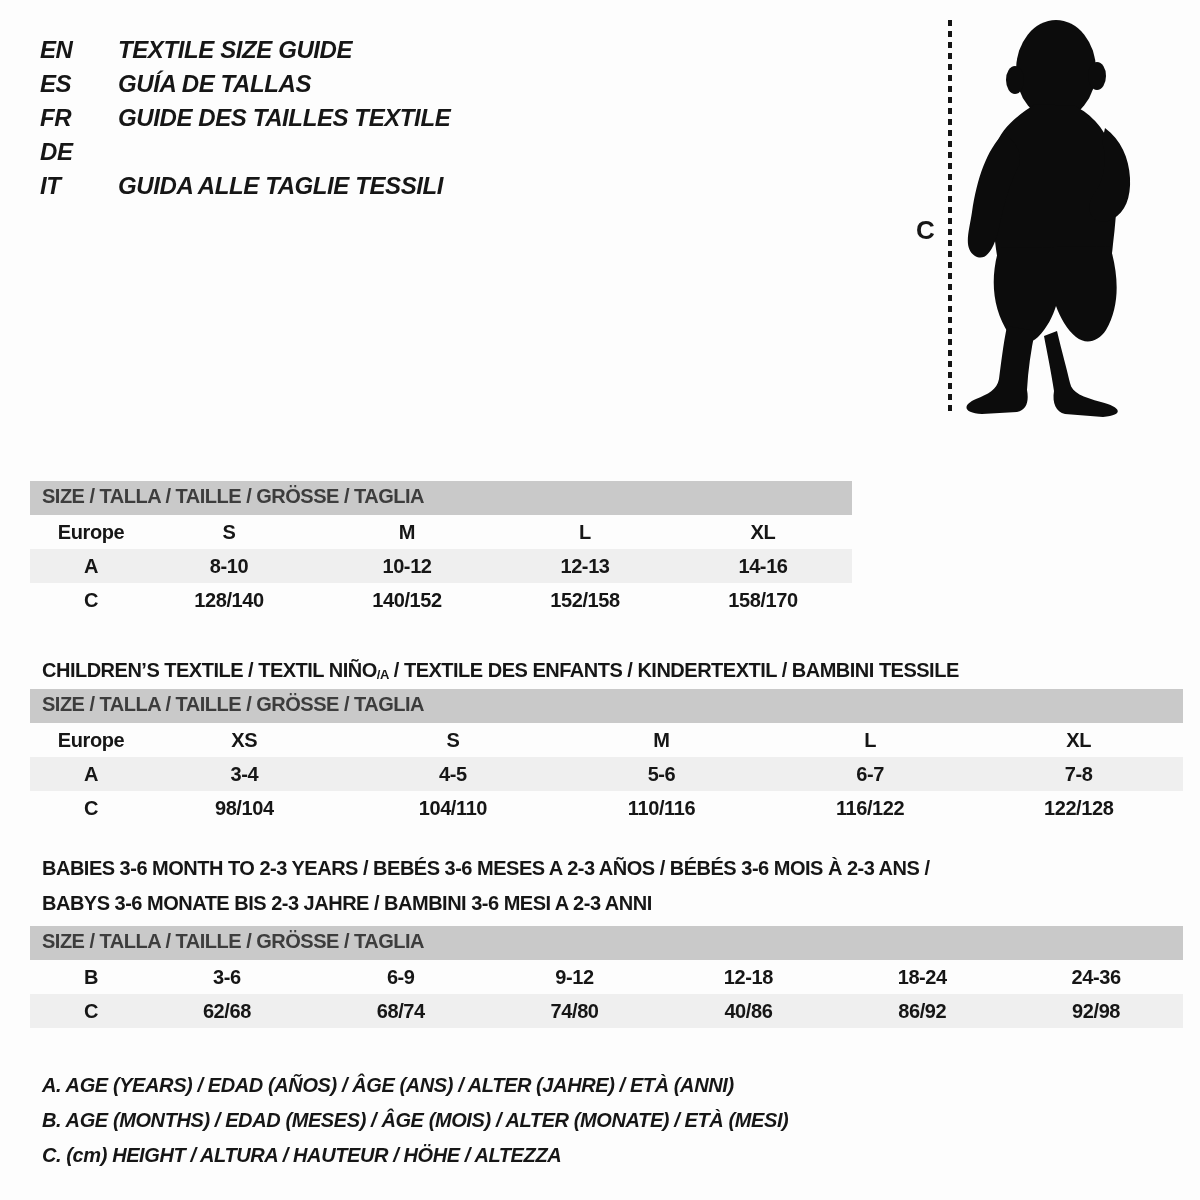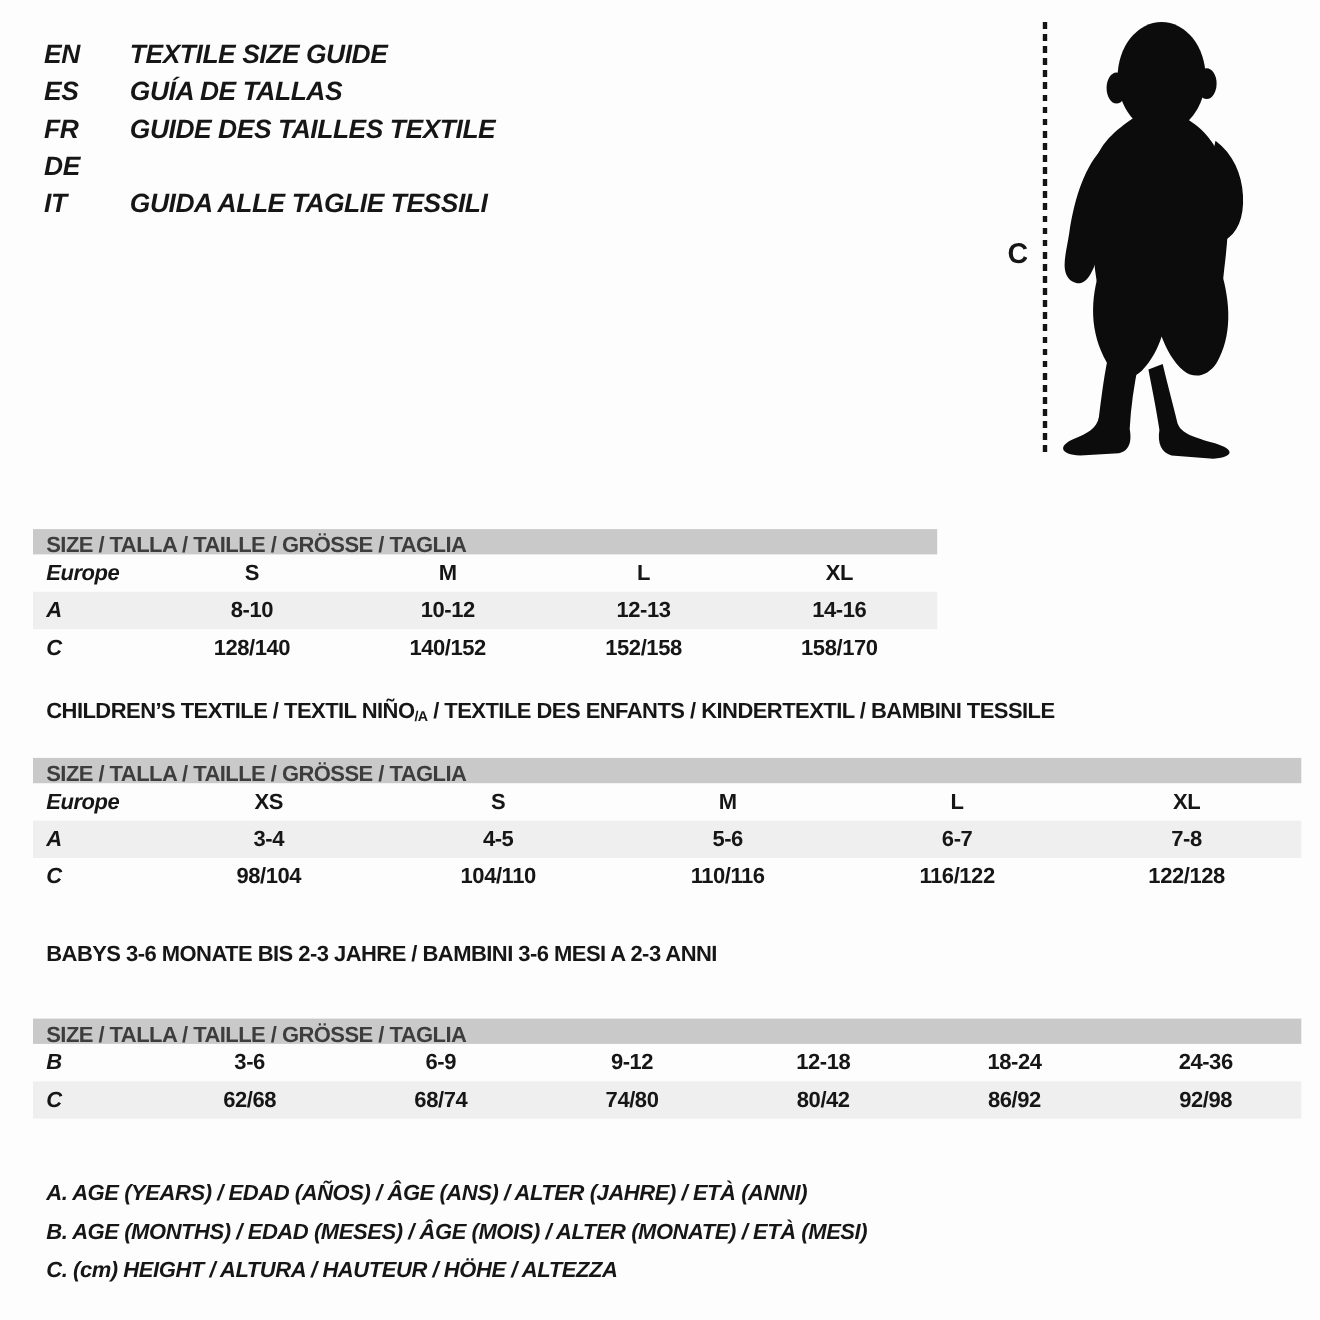--- a/index.html
+++ b/index.html
@@ -25,25 +25,25 @@
     background:repeating-linear-gradient(to bottom,#141414 0 6px,transparent 6px 11px);}
   .c-label{position:absolute;left:916px;top:215px;font-size:26px;}
   .toddler{position:absolute;left:957px;top:16px;}
 
   
   .sec-title{position:absolute;font-size:20px;letter-spacing:-0.5px;white-space:nowrap;}
   .sec-title sub{font-size:13px;vertical-align:-2px;letter-spacing:-0.5px;}
 
   
   .stable{position:absolute;}
-  .size-bar{height:23px;background:var(--bar);line-height:30px;padding-left:12px;
+  .size-bar{height:34px;background:var(--bar);line-height:30px;padding-left:12px;
     font-size:20px;color:var(--bar-ink);letter-spacing:-0.5px;}
   .trow{display:grid;height:34px;align-items:center;font-size:20px;}
   .trow .tcell{text-align:center;}
-  .trow .label{text-align:left;padding-left:12px;font-style:italic;}
+  .trow .label{text-align:center;padding-left:12px;}
   .trow.shaded{background:var(--shade);}
   .cols4 .trow{grid-template-columns:110px repeat(4,1fr);}
   .cols5 .trow{grid-template-columns:110px repeat(5,1fr);}
   .cols6 .trow{grid-template-columns:110px repeat(6,1fr);}
 
   
   .legend{position:absolute;left:42px;top:1068px;font-size:20px;line-height:35px;white-space:nowrap;font-style:italic;}
 </style>
 </head>
 <body>
@@ -106,21 +106,21 @@
       </div>
       <div class="trow">
         <div class="tcell label">C</div>
         <div class="tcell">128/140</div>
         <div class="tcell">140/152</div>
         <div class="tcell">152/158</div>
         <div class="tcell">158/170</div>
       </div>
     </div>
 
-  <div class="sec-title" style="left:42px;top:636px;text-align:right;">
+  <div class="sec-title" style="left:42px;top:659px;text-align:right;">
     <span>CHILDREN’S TEXTILE / TEXTIL NIÑO</span><sub>/A</sub><span> / TEXTILE DES ENFANTS / KINDERTEXTIL / BAMBINI TESSILE</span>
   </div>
   <div class="stable cols5" style="left:30px;top:689px;width:1153px;">
     <div class="size-bar">SIZE / TALLA / TAILLE / GRÖSSE / TAGLIA</div>
   <div class="trow">
         <div class="tcell label">Europe</div>
         <div class="tcell">XS</div>
         <div class="tcell">S</div>
         <div class="tcell">M</div>
         <div class="tcell">L</div>
@@ -138,39 +138,40 @@
         <div class="tcell label">C</div>
         <div class="tcell">98/104</div>
         <div class="tcell">104/110</div>
         <div class="tcell">110/116</div>
         <div class="tcell">116/122</div>
         <div class="tcell">122/128</div>
       </div>
     </div>
 
   <div class="sec-title" style="left:42px;top:851px;line-height:35px;">
+    <div>BABIES 3-6 MONTH TO 2-3 YEARS / BEBÉS 3-6 MESES A 2-3 AÑOS / BÉBÉS 3-6 MOIS À 2-3 ANS /</div>
     <div>BABYS 3-6 MONATE BIS 2-3 JAHRE / BAMBINI 3-6 MESI A 2-3 ANNI</div>
   </div>
   <div class="stable cols6" style="left:30px;top:926px;width:1153px;">
     <div class="size-bar">SIZE / TALLA / TAILLE / GRÖSSE / TAGLIA</div>
   <div class="trow">
         <div class="tcell label">B</div>
         <div class="tcell">3-6</div>
         <div class="tcell">6-9</div>
         <div class="tcell">9-12</div>
         <div class="tcell">12-18</div>
         <div class="tcell">18-24</div>
         <div class="tcell">24-36</div>
       </div>
       <div class="trow shaded">
         <div class="tcell label">C</div>
         <div class="tcell">62/68</div>
         <div class="tcell">68/74</div>
         <div class="tcell">74/80</div>
-        <div class="tcell">80/42</div>
+        <div class="tcell">40/86</div>
         <div class="tcell">86/92</div>
         <div class="tcell">92/98</div>
       </div>
     </div>
 
   <div class="legend">
     <div>A. AGE (YEARS) / EDAD (AÑOS) / ÂGE (ANS) / ALTER (JAHRE) / ETÀ (ANNI)</div>
     <div>B. AGE (MONTHS) / EDAD (MESES) / ÂGE (MOIS) / ALTER (MONATE) / ETÀ (MESI)</div>
     <div>C. (cm) HEIGHT / ALTURA / HAUTEUR / HÖHE / ALTEZZA</div>
   </div>

